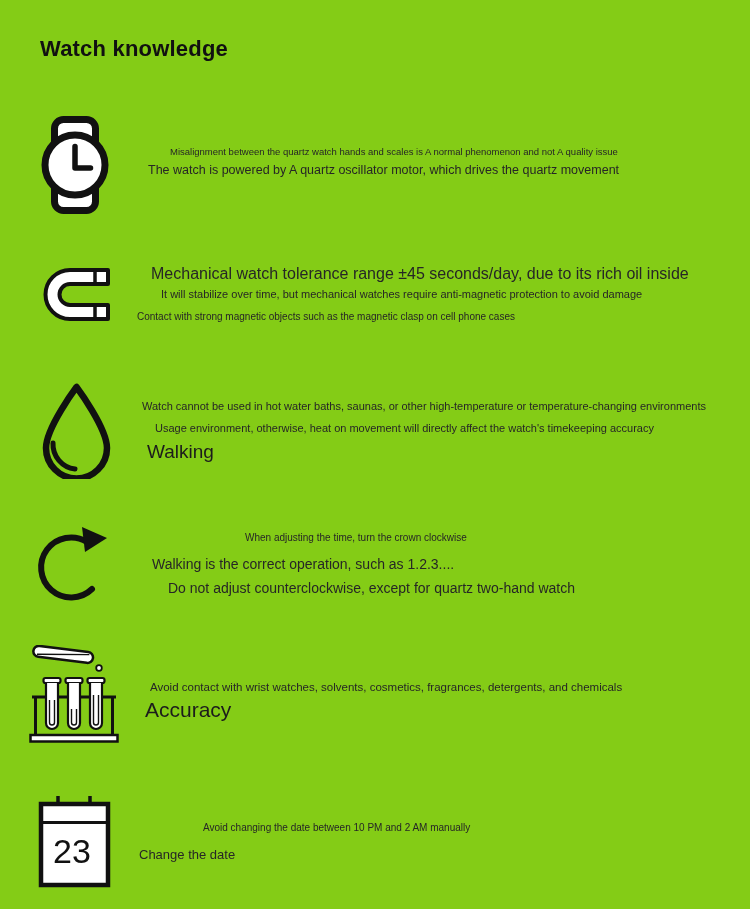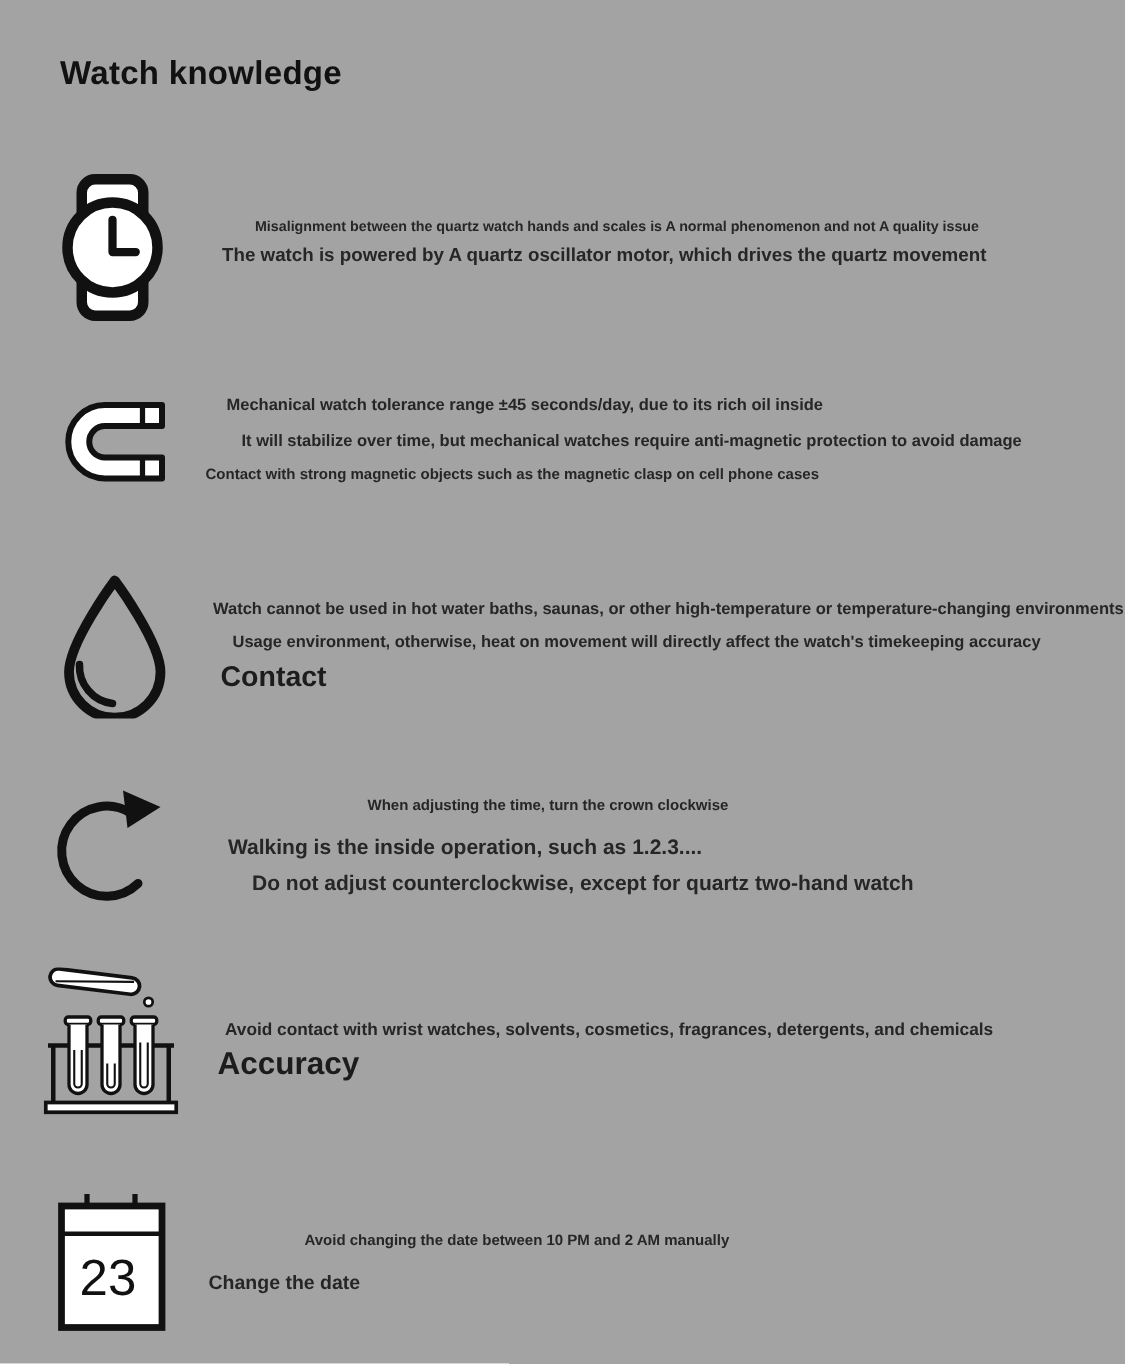--- a/index.html
+++ b/index.html
@@ -1,32 +1,32 @@
 <!DOCTYPE html>
 <html><head>
 <meta charset="utf-8">
 <style>
   html,body{margin:0;padding:0;background:#fff;}
   body{font-family:"Liberation Sans","DejaVu Sans",sans-serif;}
-  .canvas{position:relative;width:750px;height:909px;background:#a3a3a3;overflow:hidden;}
+  .canvas{position:relative;width:750px;height:909px;background:#84cc16;overflow:hidden;}
   .title{position:absolute;left:40px;top:36px;margin:0;font-size:22px;font-weight:700;color:#111;letter-spacing:.2px;}
   .icon{position:absolute;}
-  .ln{position:absolute;white-space:nowrap;font-weight:700;color:#262626;line-height:1.2;}
+  .ln{position:absolute;white-space:nowrap;font-weight:400;color:#262626;line-height:1.2;}
   
   .i1{left:35px;top:116px;}
   .i2{left:36px;top:266px;}
   .i3{left:34px;top:382px;}
   .i4{left:35px;top:521px;}
   .i5{left:29px;top:645px;}
   .i6{left:37px;top:794px;}
   
   .s1l1{left:170px;top:146px;font-size:9.5px;}
   .s1l2{left:148px;top:163px;font-size:12.5px;}
   
-  .s2l1{left:151px;top:264px;font-size:11px;}
+  .s2l1{left:151px;top:264px;font-size:16px;}
   .s2l2{left:161px;top:288px;font-size:11px;}
   .s2l3{left:137px;top:311px;font-size:10px;}
   
   .s3l1{left:142px;top:400px;font-size:11px;}
   .s3l2{left:155px;top:422px;font-size:11px;}
   .s3l3{left:147px;top:441px;font-size:19px;color:#1c1c1c;}
   
   .s4l1{left:245px;top:532px;font-size:10px;}
   .s4l2{left:152px;top:556px;font-size:14px;}
   .s4l3{left:153px;top:580px;font-size:14px;padding-left:15px;}
@@ -72,32 +72,32 @@
 
   <section>
     <div class="icon i3">
       <svg viewBox="0 0 85 97" width="85" height="97" aria-hidden="true">
         <path d="M42.5 5 C 42.5 5 12 46 12 66 A 30.5 30.5 0 0 0 73 66 C 73 46 42.5 5 42.5 5 Z" fill="none" stroke="#111" stroke-width="6.5" stroke-linejoin="round"></path>
         <path d="M19 61 A 25 25 0 0 0 41 87" fill="none" stroke="#111" stroke-width="5" stroke-linecap="round"></path>
       </svg>
     </div>
     <div class="ln s3l1">Watch cannot be used in hot water baths, saunas, or other high-temperature or temperature-changing environments</div>
     <div class="ln s3l2">Usage environment, otherwise, heat on movement will directly affect the watch's timekeeping accuracy</div>
-    <div class="ln s3l3">Contact</div>
+    <div class="ln s3l3">Walking</div>
   </section>
 
   <section>
     <div class="icon i4">
       <svg viewBox="0 0 76 86" width="76" height="86" aria-hidden="true">
         <path d="M57 68 A30 30 0 1 1 52 21" fill="none" stroke="#111" stroke-width="6" stroke-linecap="round"></path>
         <polygon points="47,6 72,17 50,31" fill="#111"></polygon>
       </svg>
     </div>
     <div class="ln s4l1">When adjusting the time, turn the crown clockwise</div>
-    <div class="ln s4l2">Walking is the inside operation, such as 1.2.3....</div>
+    <div class="ln s4l2">Walking is the correct operation, such as 1.2.3....</div>
     <div class="ln s4l3">Do not adjust counterclockwise, except for quartz two-hand watch</div>
   </section>
 
   <section>
     <div class="icon i5">
       <svg viewBox="0 0 90 100" width="90" height="100" aria-hidden="true">
         <g transform="rotate(7 35 11)">
           <rect x="4" y="4" width="60" height="11" rx="5.5" fill="#fff" stroke="#111" stroke-width="2.5"></rect>
           <line x1="8" y1="12.5" x2="60" y2="6.5" stroke="#111" stroke-width="1.4"></line>
         </g>

